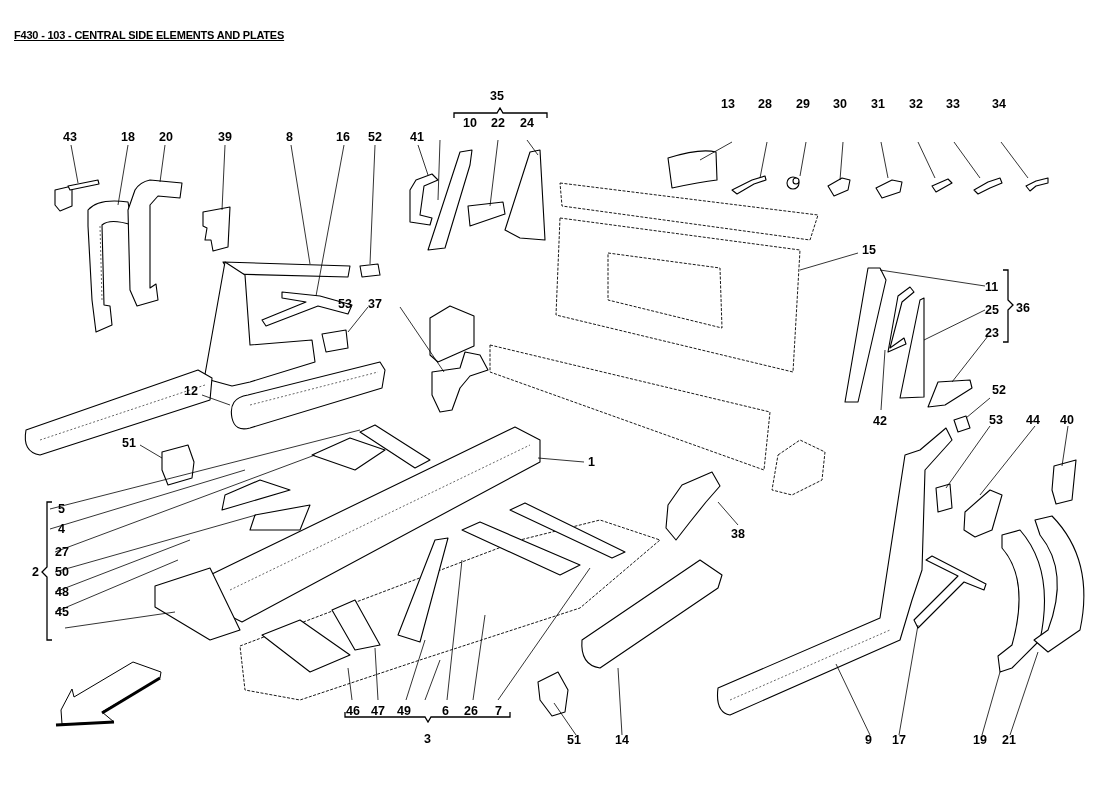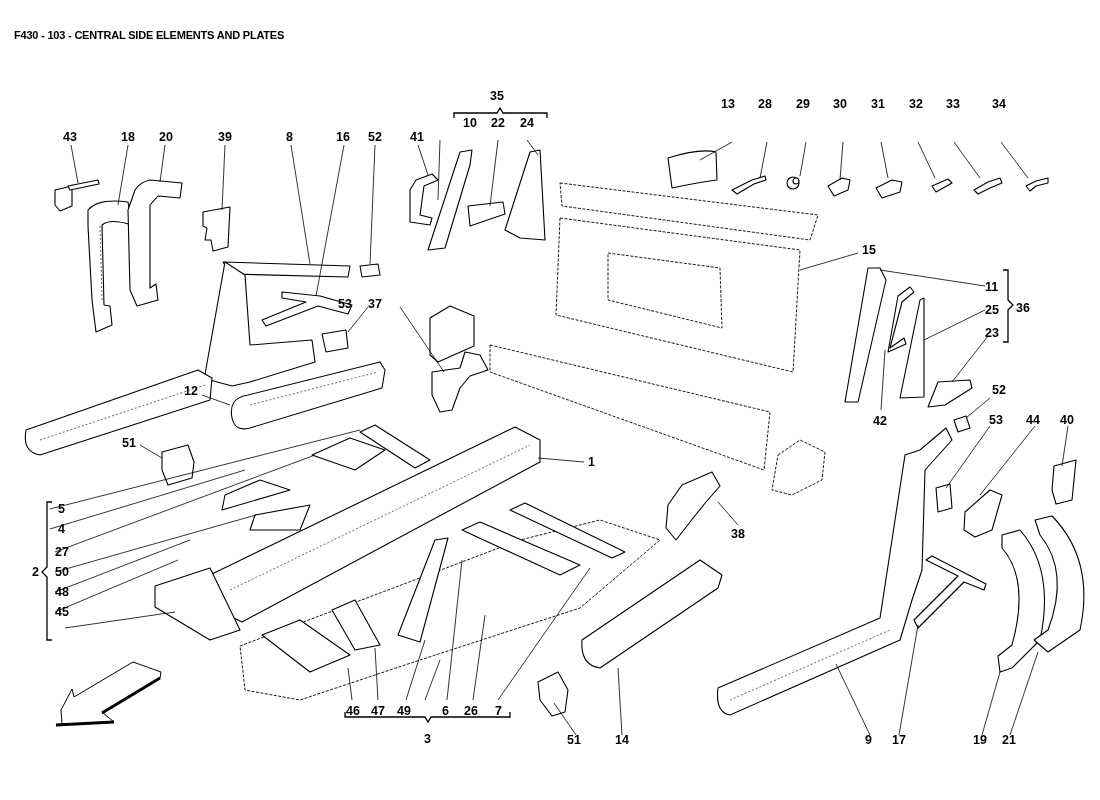--- a/index.html
+++ b/index.html
@@ -1,17 +1,17 @@
 <!DOCTYPE html>
 <html><head>
 <meta charset="utf-8">
 <style>
   html, body { margin:0; padding:0; background:#ffffff; }
   body { width:1100px; height:800px; position:relative; overflow:hidden; font-family:"Liberation Sans", sans-serif; color:#000; }
-  .title { position:absolute; left:14px; top:29px; font-size:11px; font-weight:bold; letter-spacing:-0.2px; }
+  .title { position:absolute; left:14px; top:29px; font-size:11px; font-weight:bold; letter-spacing:-0.2px;text-decoration:underline; }
   svg.diagram { position:absolute; left:0; top:0; width:1100px; height:800px; }
   .lbl { font-family:"Liberation Sans", sans-serif; font-size:12.5px; font-weight:bold; fill:#000; }
   .leader { stroke:#000; stroke-width:0.8; fill:none; }
   .part { fill:#ffffff; stroke:#000; stroke-width:1.1; stroke-linejoin:round; }
   .part-light { fill:#ffffff; stroke:#000; stroke-width:0.9; stroke-dasharray:3 1.5; }
   .detail { stroke:#000; stroke-width:0.6; fill:none; stroke-dasharray:2 2; }
   .brace { stroke:#000; stroke-width:1.3; fill:none; }
 </style>
 </head>
 <body>

